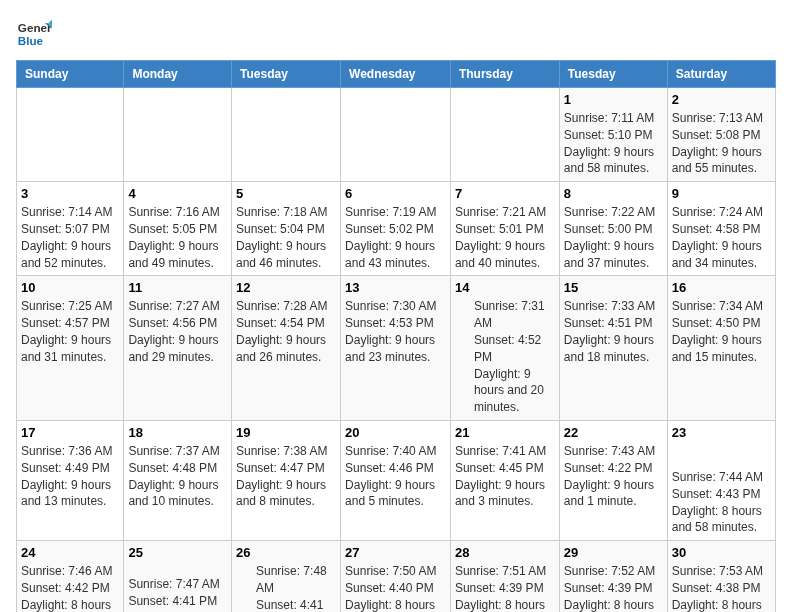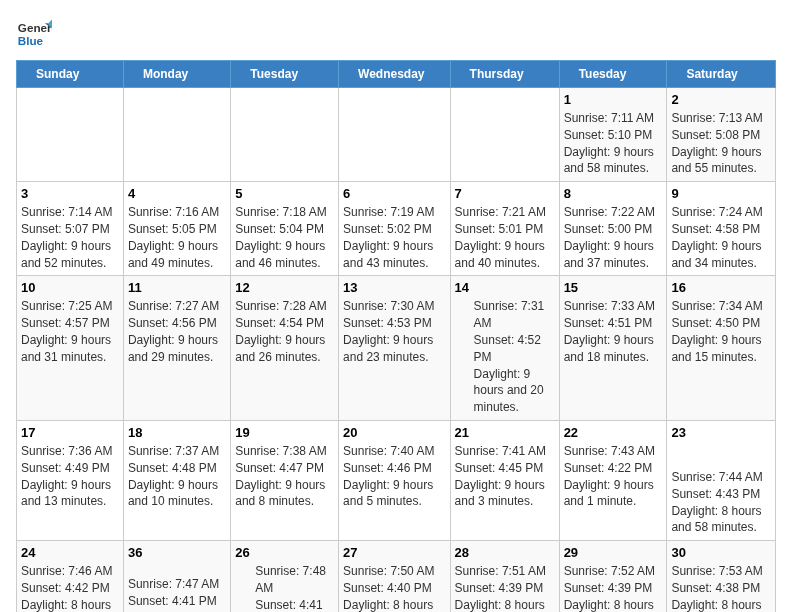--- a/index.html
+++ b/index.html
@@ -29,21 +29,21 @@
       color: #444;
     }
     .calendar-table {
       width: 100%;
       border-collapse: collapse;
       font-size: 11px;
     }
     .calendar-table thead tr th {
       background: #3a7fc1;
       color: #fff;
-      padding: 6px 19px;
+      padding: 6px 8px;
       text-align: left;
       font-size: 12px;
       border: 1px solid #5a9fd4;
     }
     .calendar-table tbody tr td {
       border: 1px solid #ccc;
       vertical-align: top;
       padding: 4px;
       min-height: 80px;
       width: 113px;
@@ -250,21 +250,21 @@
         </td>
       </tr>
       <tr>
         <td>
           <span class="day-number">24</span>
           <div class="day-info" style="white-space: pre-line;">Sunrise: 7:46 AM
 Sunset: 4:42 PM
 Daylight: 8 hours and 56 minutes.</div>
         </td>
         <td>
-          <span class="day-number">36</span>
+          <span class="day-number">25</span>
           <div class="day-info" style="white-space: pre-line; margin-top: 16px;">Sunrise: 7:47 AM
 Sunset: 4:41 PM
 Daylight: 8 hours and 54 minutes.</div>
         </td>
         <td>
           <span class="day-number">26</span>
           <div class="day-info" style="white-space: pre-line; margin-left: 20px;">Sunrise: 7:48 AM
 Sunset: 4:41 PM
 Daylight: 8 hours and 52 minutes.</div>
         </td>

